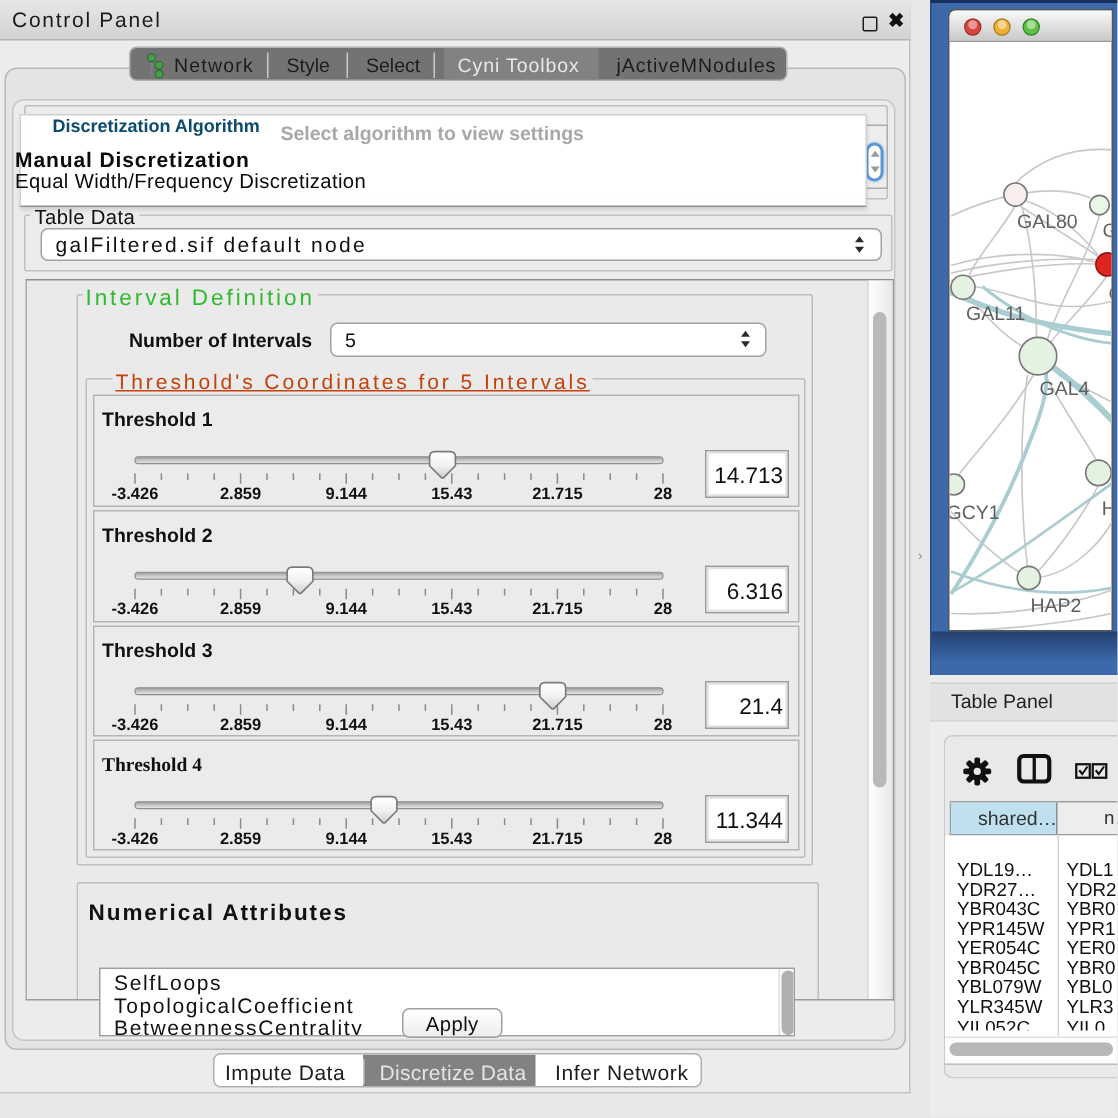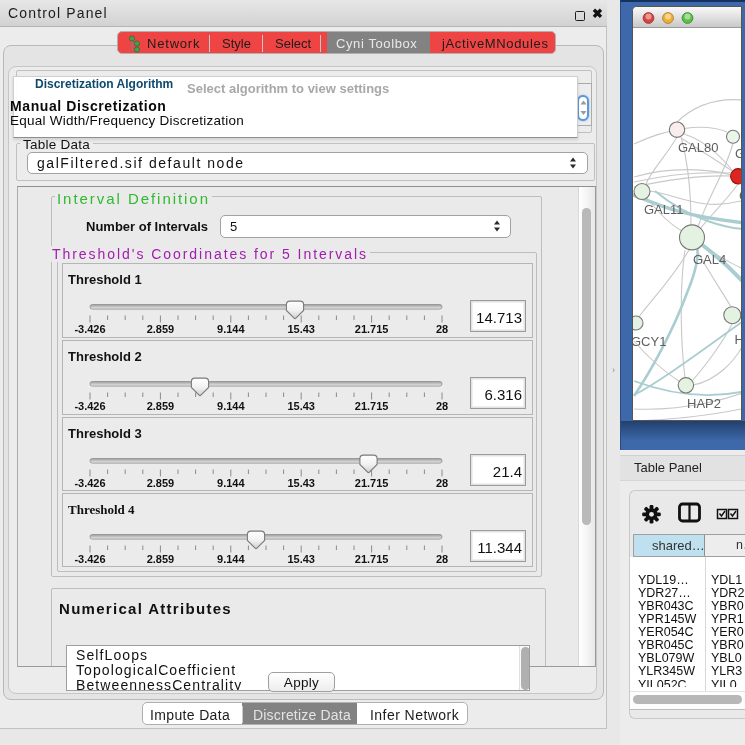--- a/index.html
+++ b/index.html
@@ -17,21 +17,21 @@
 
     <div class="abs" style="left:0;top:0;width:607px;height:27px;background:linear-gradient(#e7e7e7,#d2d2d2);border-bottom:1px solid #b5b5b5;"></div>
     <div class="abs" style="left:8px;top:5px;font-size:14px;letter-spacing:1.15px;color:#1c1c1c;">Control Panel</div>
     <div class="abs" style="left:575px;top:11px;width:10px;height:10px;border:1.6px solid #1c1c1c;border-radius:1.5px;"></div>
     <div class="abs" style="left:592px;top:6px;font-size:13px;font-weight:bold;color:#111;">✖</div>
 
     <div class="abs" style="left:3px;top:45px;width:601px;height:655px;background:#e4e4e4;border:1px solid #b9b9b9;border-radius:8px;"></div>
 
     <div class="abs" style="left:8px;top:66px;width:589px;height:628px;background:#ececec;border:1px solid #c6c6c6;border-radius:8px;"></div>
 
-    <div class="abs" style="left:86px;top:31px;width:439px;height:23px;background:#ef4444;border:1px solid #b0b0b0;border-radius:5px;overflow:hidden;margin-left:31px;">
+    <div class="abs" style="left:86px;top:31px;width:439px;height:23px;background:#737373;border:1px solid #b0b0b0;border-radius:5px;overflow:hidden;">
       <div class="abs" style="left:209px;top:0;width:103px;height:23px;background:#828282;"></div>
       <div class="abs" style="left:90.5px;top:3px;width:1px;height:17px;background:#c9c9c9;"></div>
       <div class="abs" style="left:143.5px;top:3px;width:1px;height:17px;background:#c9c9c9;"></div>
       <div class="abs" style="left:201.5px;top:3px;width:1px;height:17px;background:#c9c9c9;"></div>
       <div class="abs" style="left:29px;top:4px;font-size:13px;letter-spacing:0.8px;color:#1c1c1c;">Network</div>
       <div class="abs" style="left:104px;top:4px;font-size:13px;color:#1c1c1c;">Style</div>
       <div class="abs" style="left:157px;top:4px;font-size:13px;color:#1c1c1c;">Select</div>
       <div class="abs" style="left:218px;top:4px;font-size:13px;letter-spacing:0.6px;color:#e8e8e8;">Cyni Toolbox</div>
       <div class="abs" style="left:324px;top:4px;font-size:13px;letter-spacing:0.65px;color:#1c1c1c;">jActiveMNodules</div>
       <svg class="abs" style="left:10px;top:3px;" width="16" height="18">
@@ -71,21 +71,21 @@
 
     <div class="abs bold" style="left:86px;top:219px;font-size:13px;color:#111;">Number of Intervals</div>
     <div class="abs" style="left:220px;top:215px;width:291px;height:23px;background:#fff;border:1px solid #a2a2a2;border-radius:5px;"></div>
     <div class="abs" style="left:230px;top:219px;font-size:13px;color:#111;">5</div>
     <svg class="abs" style="left:490px;top:218px;" width="14" height="16">
       <path d="M7 2.5 L10 6.5 L4 6.5 Z" fill="#2a2a2a"></path>
       <path d="M7 13.5 L10 9.5 L4 9.5 Z" fill="#2a2a2a"></path>
     </svg>
 
     <div class="abs" style="left:57px;top:252px;width:480px;height:320px;border:1px solid #bdbdbd;border-radius:2px;"></div>
-    <div class="abs" style="left:50px;top:246px;background:#eaeaea;padding:0 2px;font-size:14px;letter-spacing:1.95px;color:#a21caf;">Threshold's Coordinates for 5 Intervals</div>
+    <div class="abs" style="left:75px;top:246px;background:#eaeaea;padding:0 2px;font-size:14px;letter-spacing:1.95px;color:#c2410c;text-decoration:underline;">Threshold's Coordinates for 5 Intervals</div>
 
     <div class="abs" style="left:62px;top:263px;width:471px;height:75px;border:1px solid #b5b5b5;background:#ebebeb;"></div>
     <div class="abs bold" style="left:68px;top:272px;font-size:13px;color:#111;">Threshold 1</div>
     <svg class="abs" style="left:63px;top:291px;" width="469" height="46">
       <defs>
         <linearGradient id="tg0" x1="0" y1="0" x2="0" y2="1">
           <stop offset="0" stop-color="#999999"></stop>
             <stop offset="0.5" stop-color="#c6c6c6"></stop>
             <stop offset="1" stop-color="#e9e9e9"></stop>
         </linearGradient>

